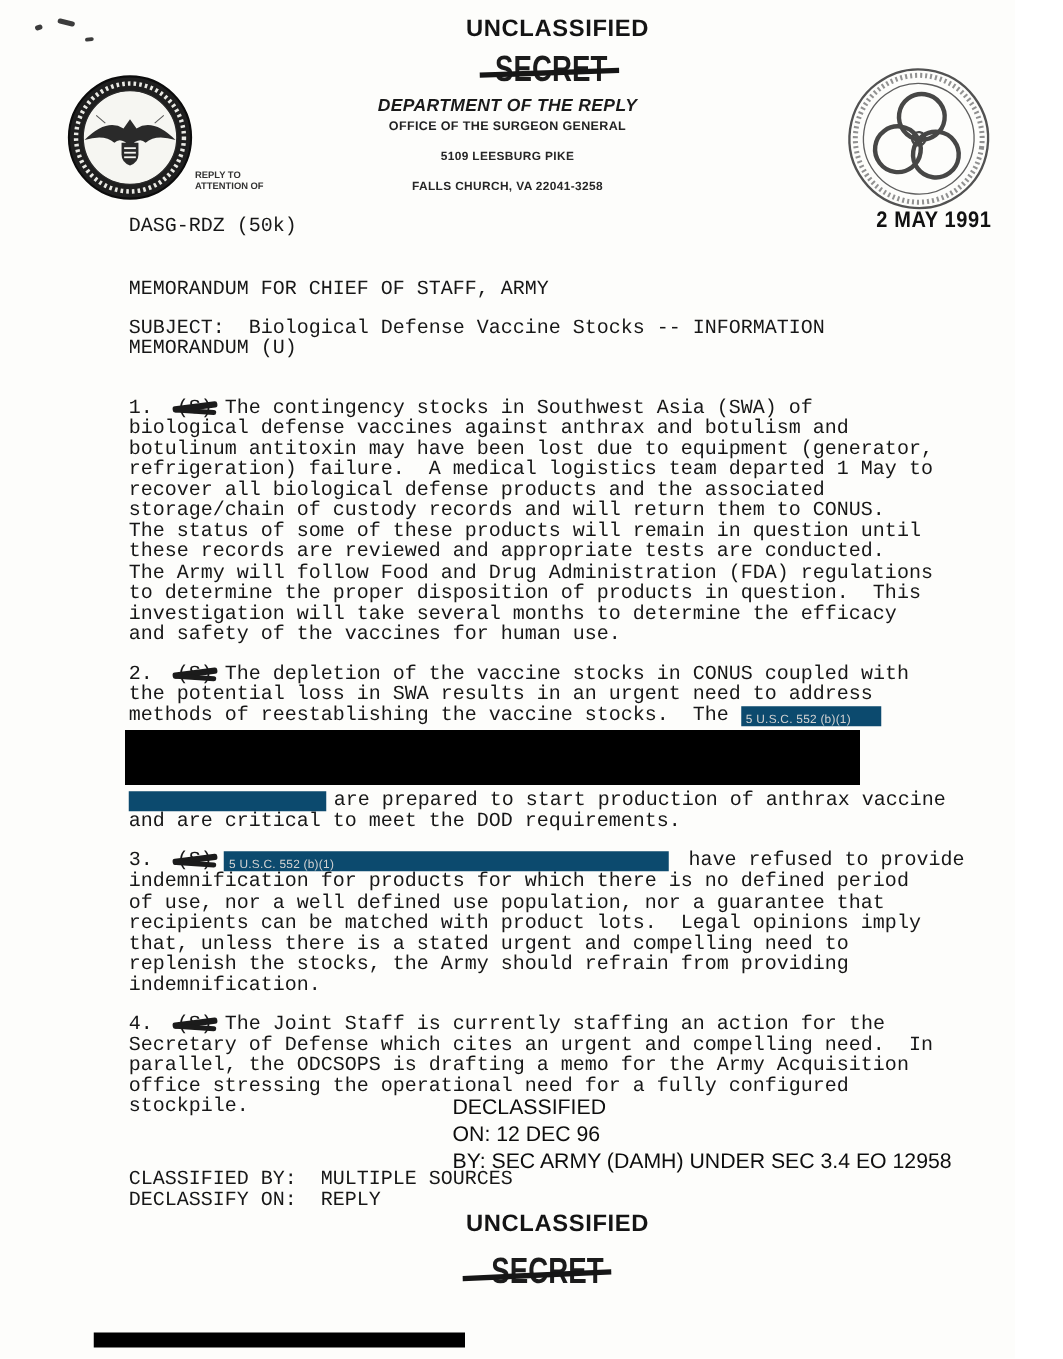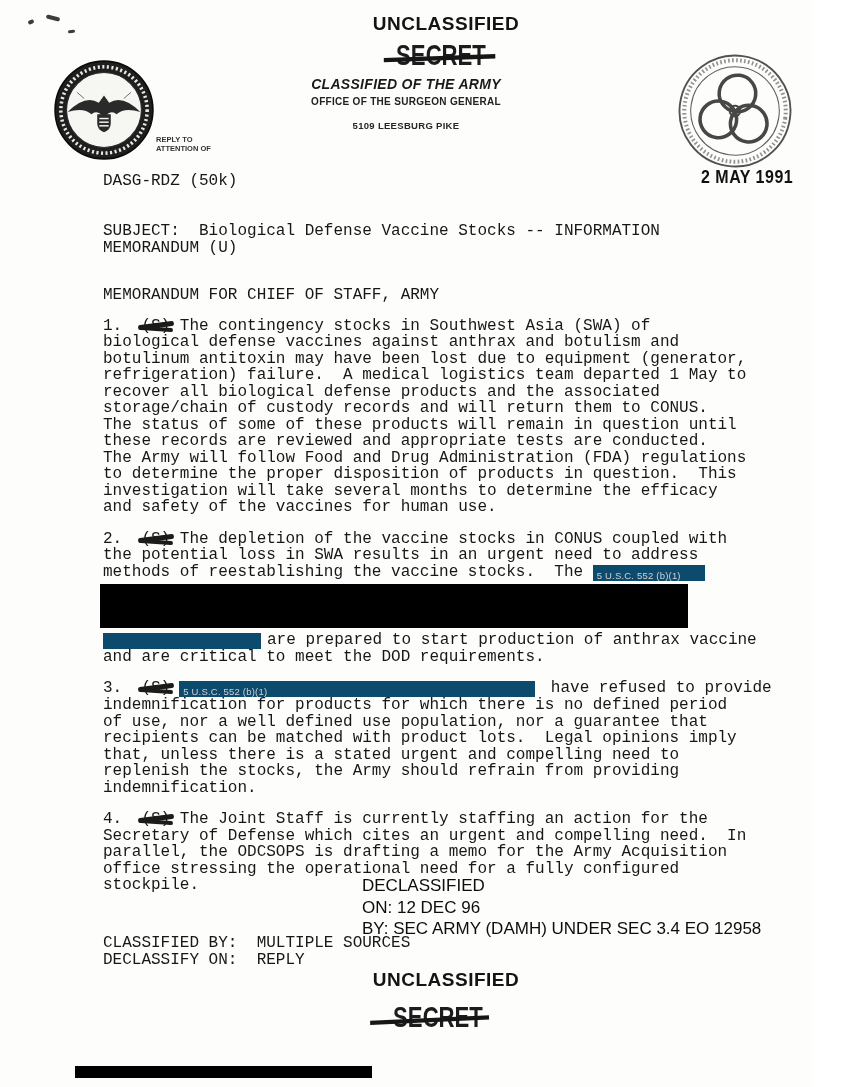--- a/index.html
+++ b/index.html
@@ -106,23 +106,24 @@
     <span class="m m1"></span>
     <span class="m m2"></span>
     <span class="m m3"></span>
   </div>
 
   <div class="uncl top">UNCLASSIFIED</div>
 
   <div class="secret-wrap top"><span class="secret-text">SECRET</span></div>
 
   <div class="letterhead">
-    <div class="lh-dept">CLASSIFIED OF THE ARMY</div>
+    <div class="lh-dept">DEPARTMENT OF THE REPLY</div>
     <div class="lh-office">OFFICE OF THE SURGEON GENERAL</div>
     <div class="lh-addr">5109 LEESBURG PIKE</div>
+    <div class="lh-addr">FALLS CHURCH, VA 22041-3258</div>
   </div>
 
   <div class="reply-to pre">REPLY TO
 ATTENTION OF</div>
 
   <div class="seal">
     <svg viewBox="0 0 100 100" width="104" height="104" aria-hidden="true">
       <circle cx="50" cy="50" r="47" fill="#1f1f1f"></circle>
       <circle cx="50" cy="50" r="47" fill="none" stroke="#0c0c0c" stroke-width="1.6"></circle>
       <circle cx="50" cy="50" r="41.5" fill="none" stroke="#e9e9e4" stroke-width="3.4" stroke-dasharray="2 2.4"></circle>
@@ -154,23 +155,23 @@
       </g>
       <circle cx="50" cy="50" r="4.5" fill="none" stroke="#2e2e2e" stroke-width="1.6"></circle>
     </svg>
   </div>
 
   <div class="office-symbol mono">DASG-RDZ  (50k)</div>
 
   <div class="date-stamp">2 MAY 1991</div>
 
   <div class="body-col">
+    <div class="mono addressee pre">MEMORANDUM FOR CHIEF OF STAFF, ARMY</div>
     <div class="mono subject pre">SUBJECT:  Biological Defense Vaccine Stocks -- INFORMATION
 MEMORANDUM (U)</div>
-    <div class="mono addressee pre">MEMORANDUM FOR CHIEF OF STAFF, ARMY</div>
 
     <div class="mono para"><span>1.  </span><span class="strike">(S)</span><span> The contingency stocks in Southwest Asia (SWA) of
 biological defense vaccines against anthrax and botulism and
 botulinum antitoxin may have been lost due to equipment (generator,
 refrigeration) failure.  A medical logistics team departed 1 May to
 recover all biological defense products and the associated
 storage/chain of custody records and will return them to CONUS.
 The status of some of these products will remain in question until
 these records are reviewed and appropriate tests are conducted.
 The Army will follow Food and Drug Administration (FDA) regulations

